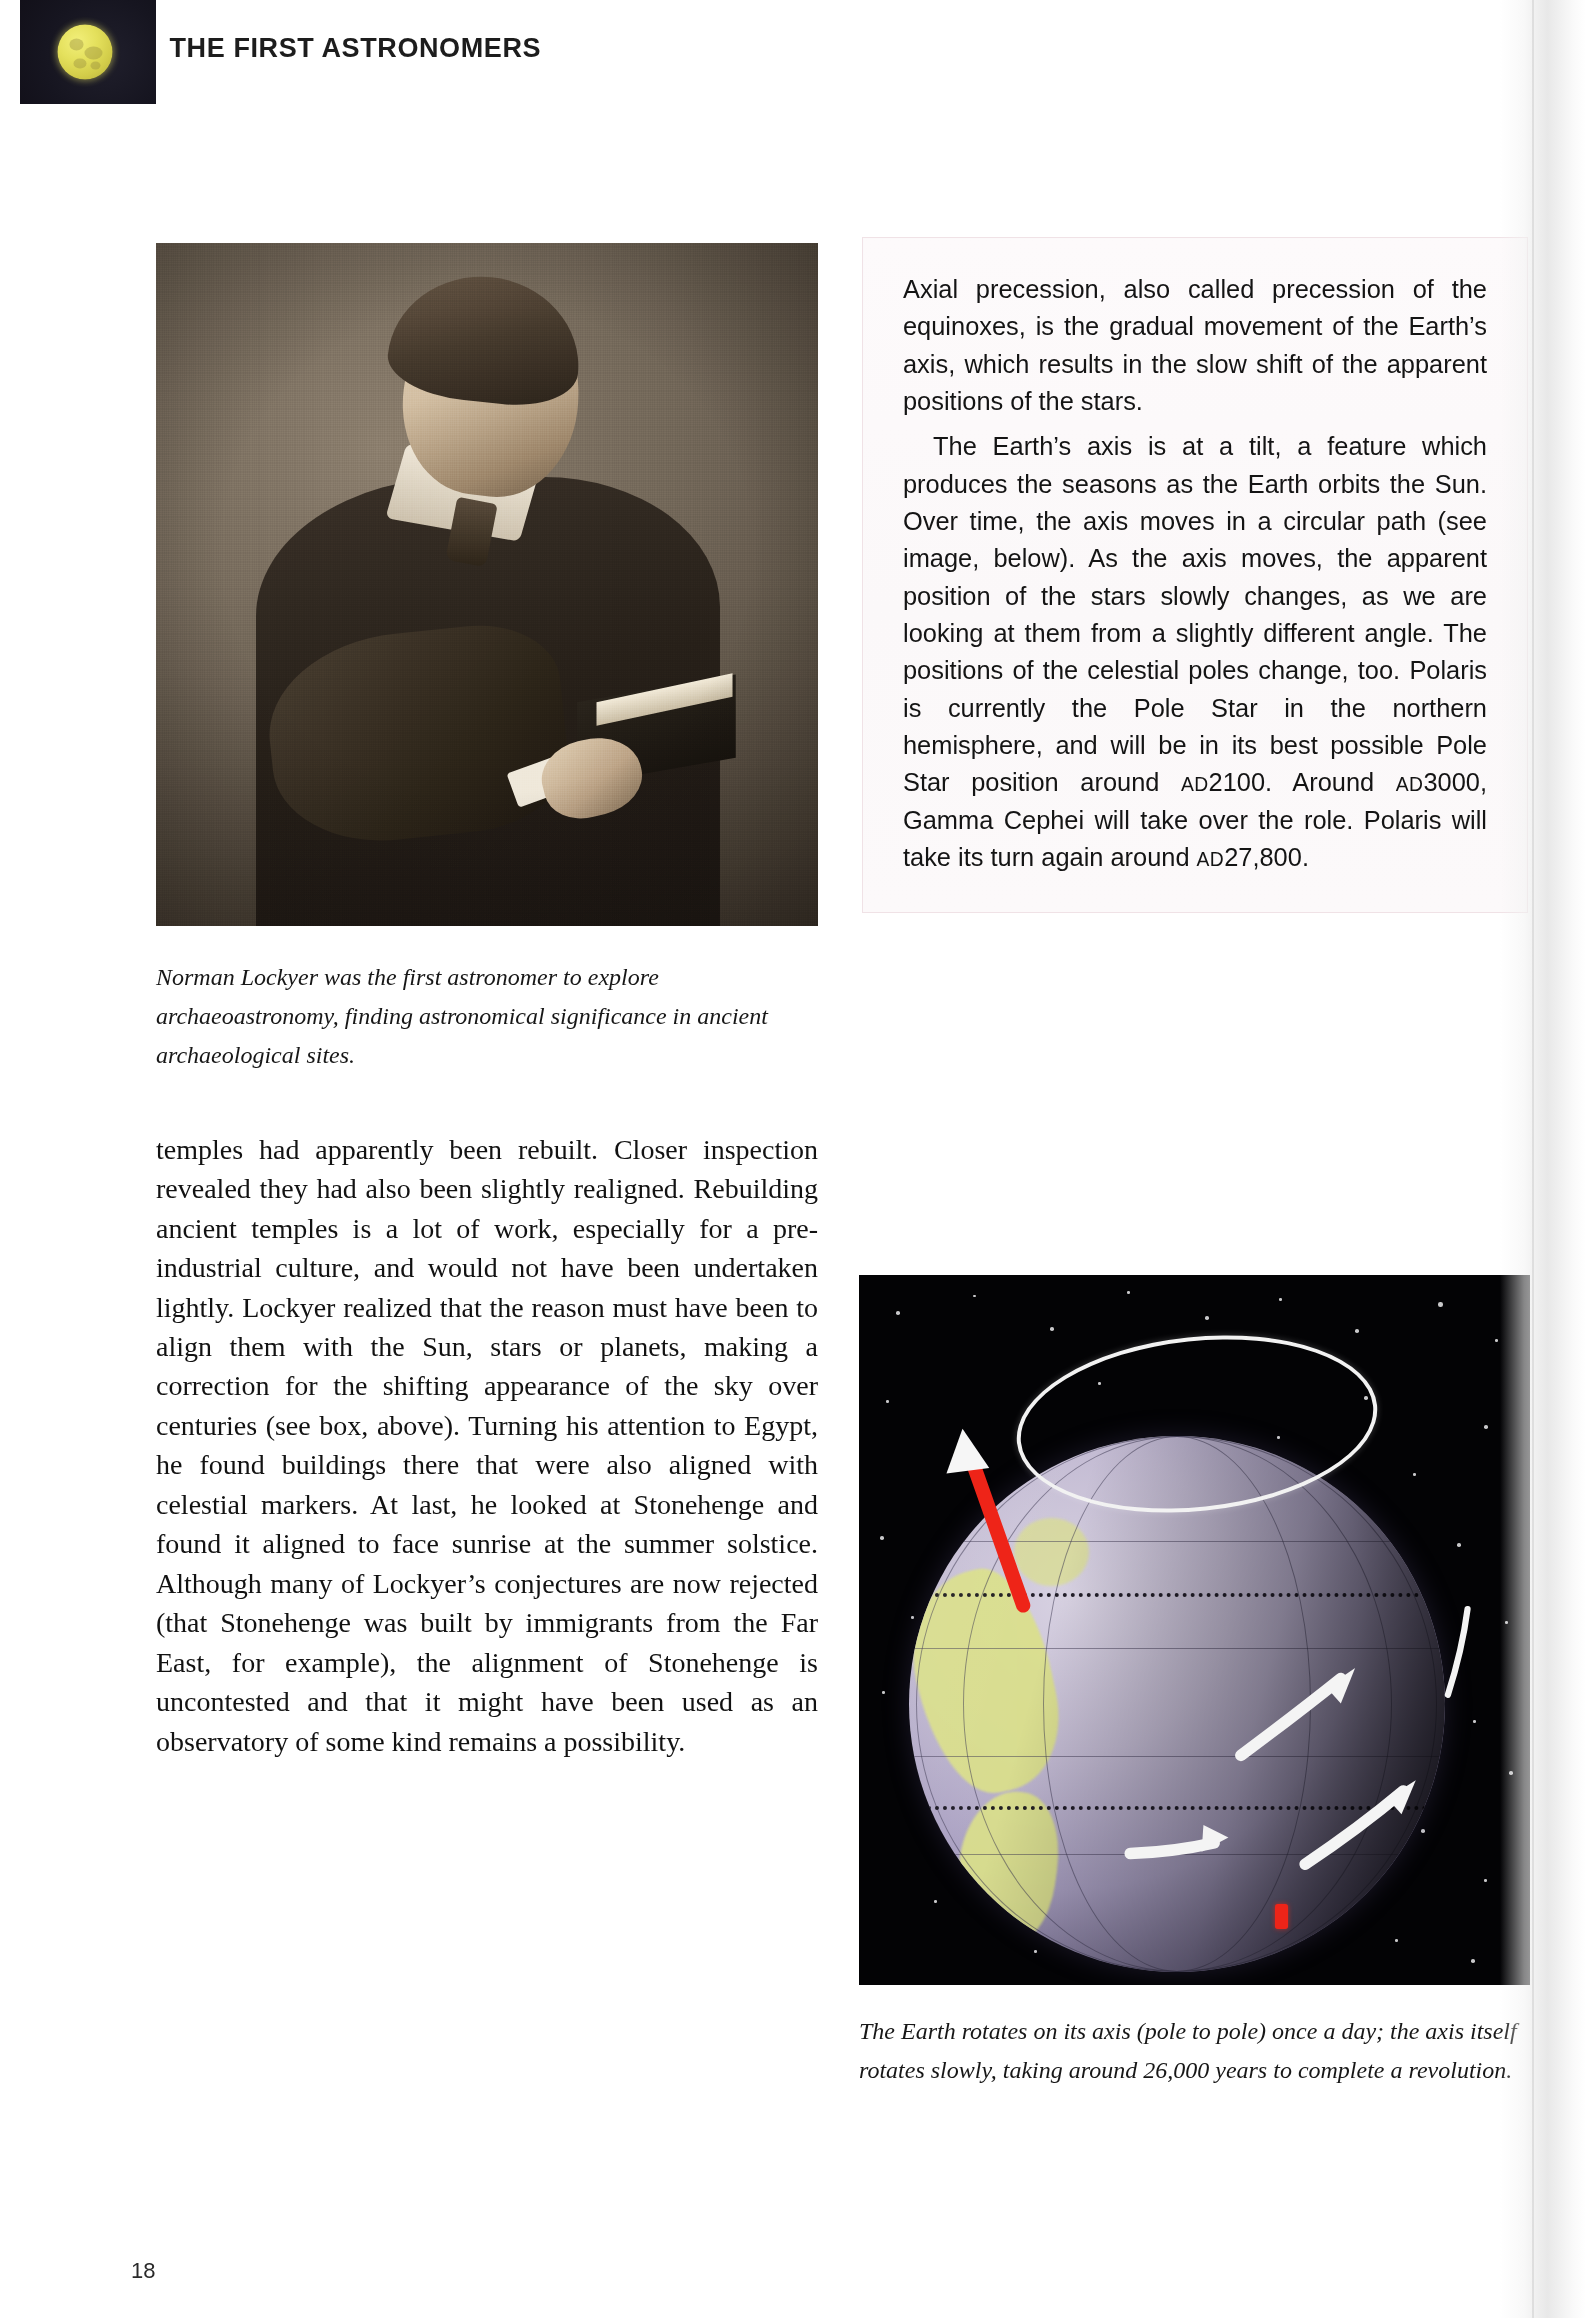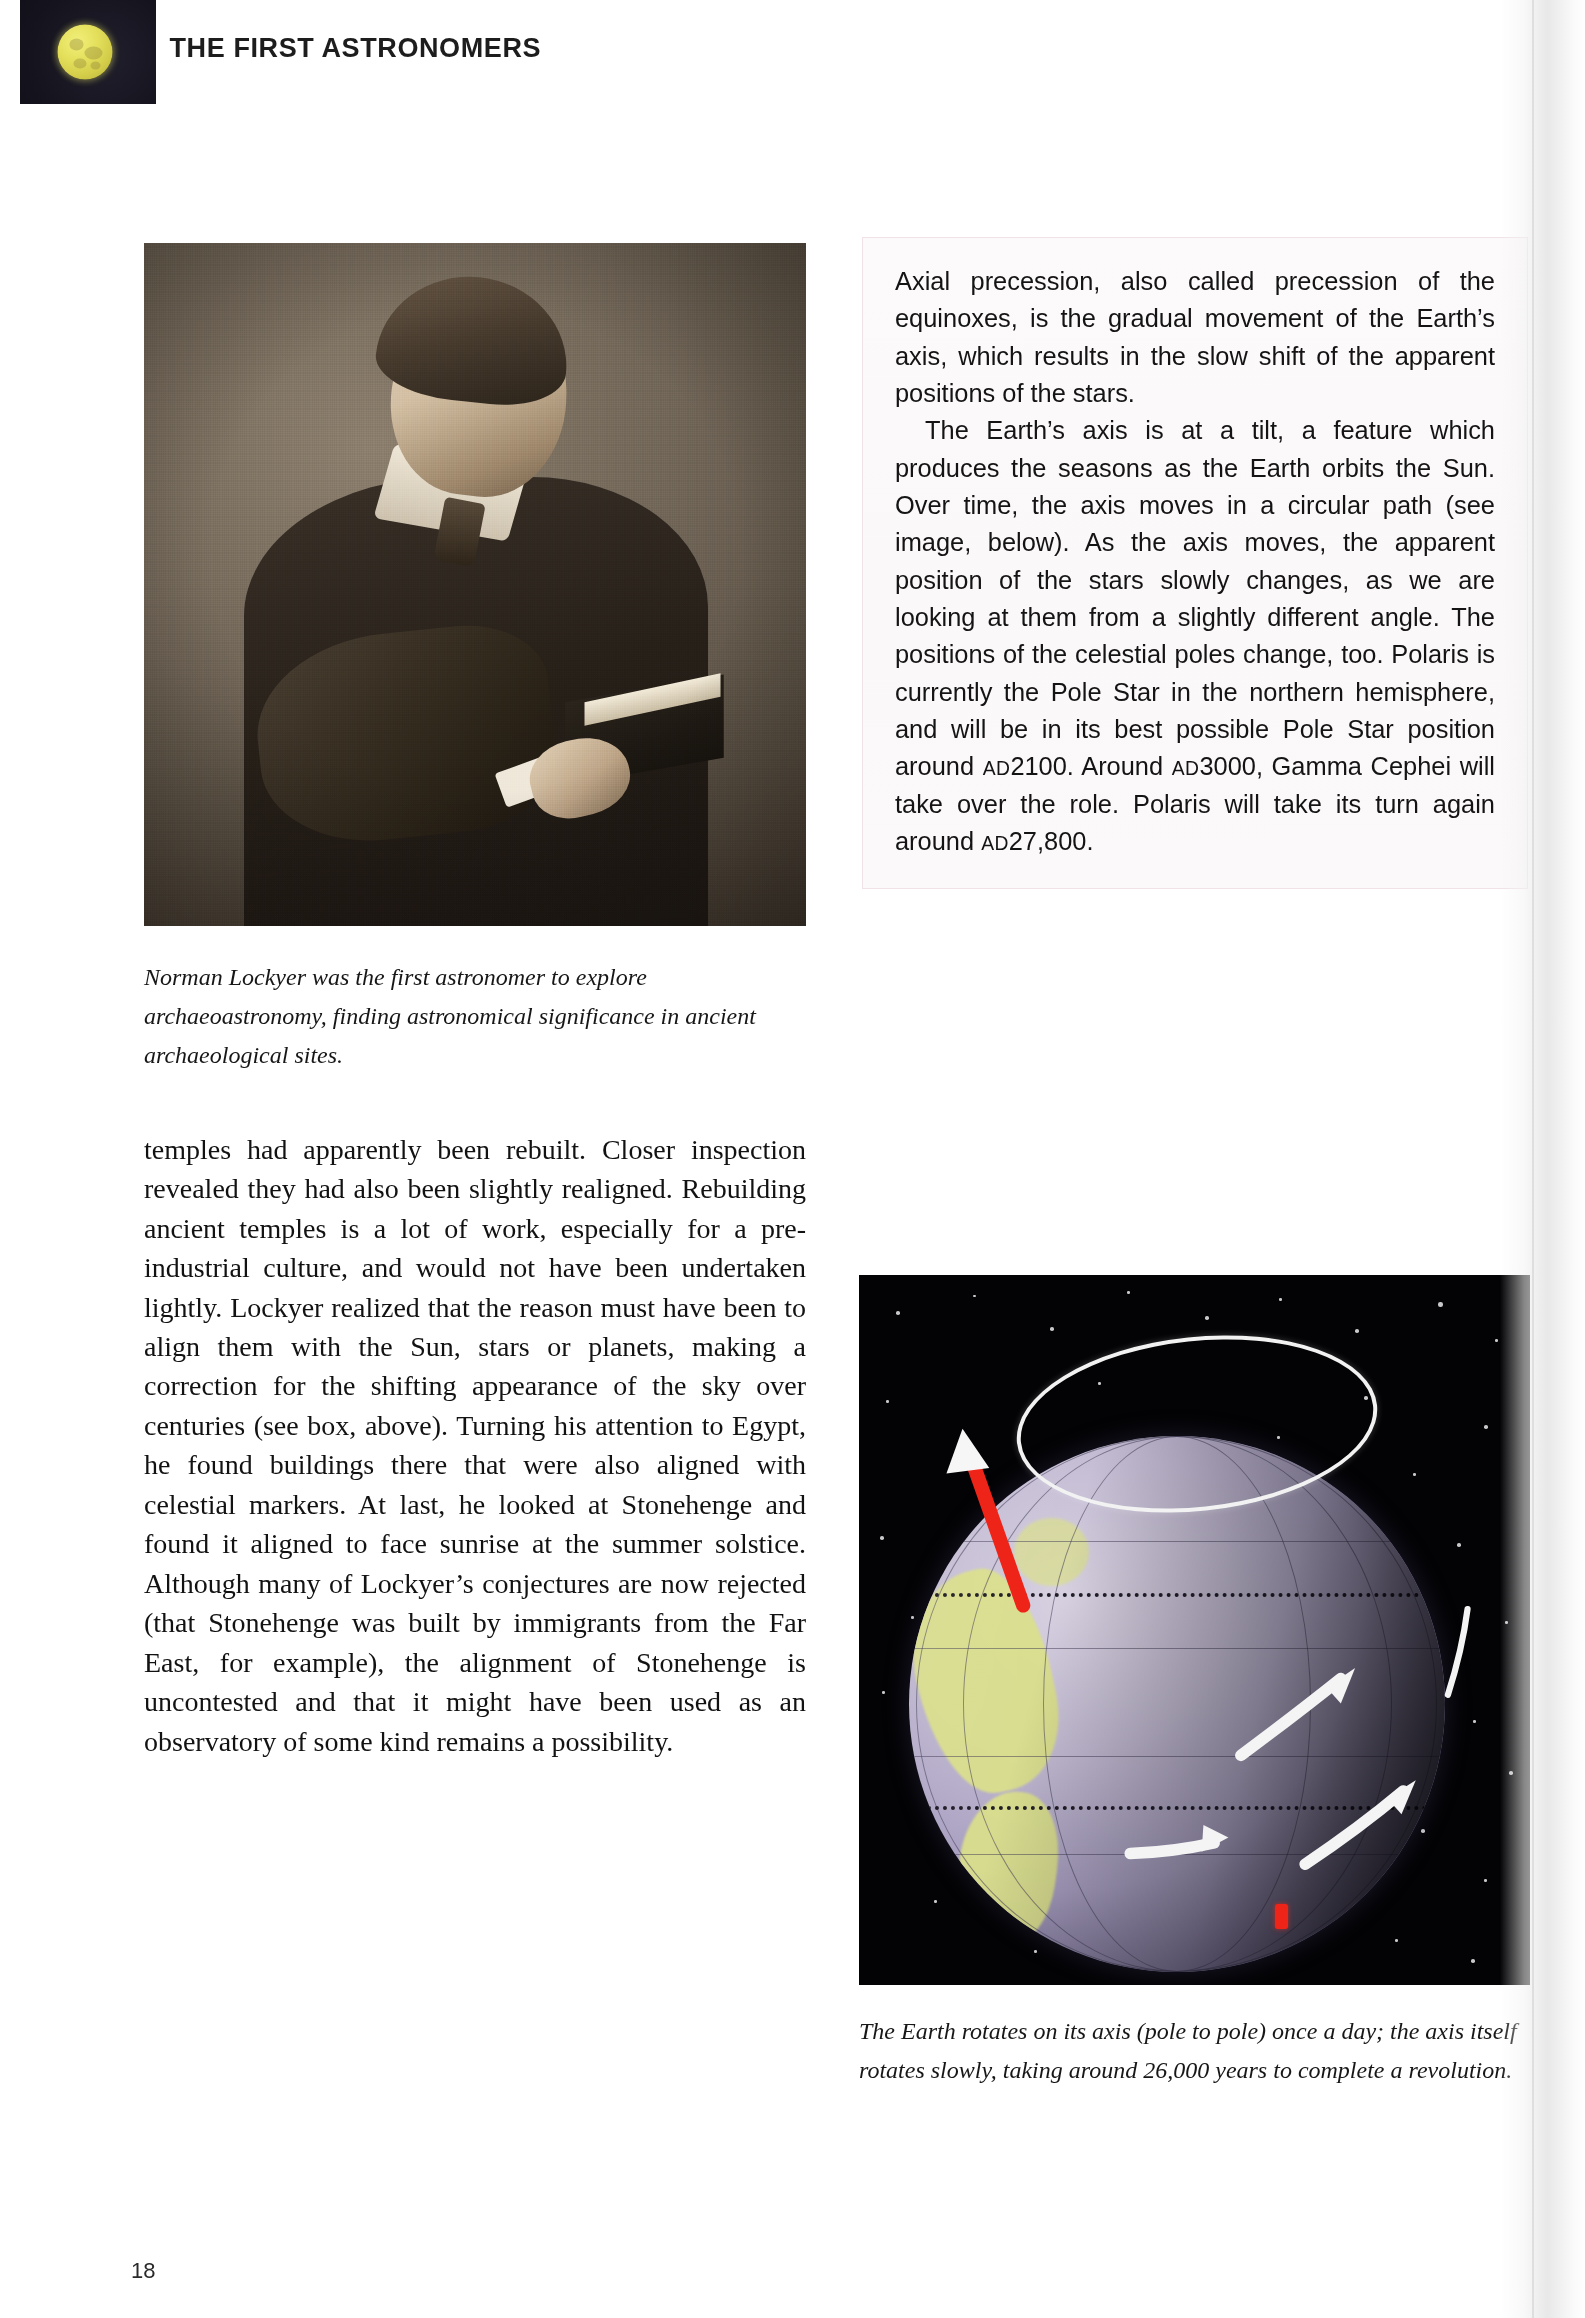--- a/index.html
+++ b/index.html
@@ -74,21 +74,21 @@
     font-weight: bold;
     font-size: 27px;
     letter-spacing: 0.6px;
     color: #1d1d1d;
     white-space: nowrap;
   }
 
   
   .left-col {
     position: absolute;
-    left: 144px; top: 243px;
+    left: 156px; top: 243px;
     width: 662px;
   }
   .portrait {
     position: relative;
     width: 662px; height: 683px;
     overflow: hidden;
     background: #4a4038;
   }
   .portrait-bg {
     position: absolute; inset: 0;
@@ -222,21 +222,21 @@
   .precession-title {
     text-align: center;
     font-family: "Liberation Sans", sans-serif;
     font-weight: bold;
     font-size: 27px;
     letter-spacing: 0.5px;
     color: #131313;
     margin: 1.8px 0 10.7px 0;
   }
   .precession-body p {
-    margin: 0;
+    margin: 8px;
     font-family: "Liberation Sans", sans-serif;
     font-size: 25.4px;
     line-height: 1.47;
     color: #141414;
     text-align: justify;
     text-justify: inter-word;
   }
   .precession-body p + p { text-indent: 30px; }
   .smallcaps {
     font-size: 0.76em;

